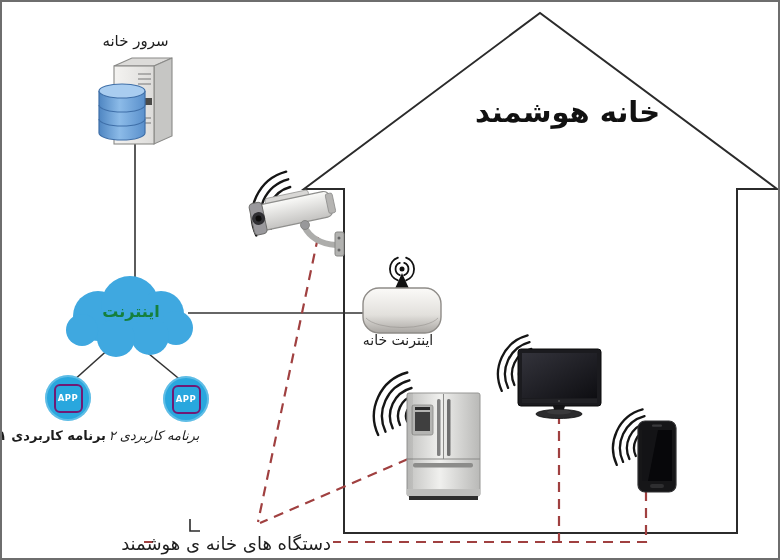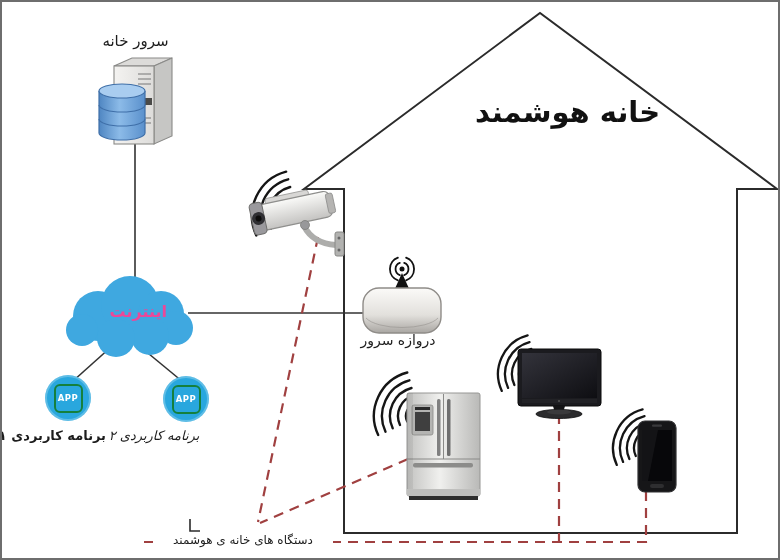--- a/index.html
+++ b/index.html
@@ -8,32 +8,32 @@
     border:2px solid #6e6e6e;box-sizing:border-box;overflow:hidden;
     font-family:"DejaVu Sans","Liberation Sans",sans-serif;
   }
   #gfx{position:absolute;left:0;top:0;z-index:1;}
   .lbl{
     position:absolute;z-index:2;direction:rtl;text-align:center;
     color:#1d1d1d;line-height:1.25;white-space:nowrap;
   }
   .lbl-server{left:86px;top:30px;width:95px;font-size:15px;}
   .lbl-title{left:448px;top:92px;width:235px;font-size:29px;font-weight:700;color:#111;}
-  .lbl-cloud{left:93px;top:300px;width:72px;font-size:16px;font-weight:700;color:#ec4899;text-align:right;}
+  .lbl-cloud{left:93px;top:300px;width:72px;font-size:16px;font-weight:700;color:#15803d;}
   .lbl-app1{left:4px;top:426px;width:100px;font-size:13px;font-weight:bold;}
   .lbl-app2{left:102px;top:426px;width:100px;font-size:13px;font-style:italic;}
   .lbl-gateway{left:352px;top:330px;width:88px;font-size:14px;}
-  .lbl-devices{left:151px;top:531px;width:176px;font-size:12px;background:#fff;padding:0 2px;}
+  .lbl-devices{left:151px;top:531px;width:176px;font-size:18px;background:#fff;padding:0 2px;}
   .app-icon{
     position:absolute;z-index:2;width:46px;height:46px;border-radius:50%;
     background:#29a7de;display:flex;align-items:center;justify-content:center;
     box-shadow:inset 0 0 0 2px rgba(255,255,255,0.25);
   }
   .app-icon .sq{
-    width:25px;height:25px;border:2px solid #15803d;border-radius:6px;
+    width:25px;height:25px;border:2px solid #701a75;border-radius:6px;
     display:flex;align-items:center;justify-content:center;
     color:#fff;font-size:8.5px;font-weight:700;letter-spacing:.5px;
   }
   #app1{left:43px;top:373px;}
   #app2{left:161px;top:374px;}
 </style>
 </head>
 <body>
 
 <div id="stage">
@@ -207,21 +207,21 @@
       <rect x="640" y="428" width="30" height="51" fill="#07070a"></rect>
       <polygon points="640,428 656,428 646,479 640,479" fill="rgba(255,255,255,0.05)"></polygon>
       <rect x="650" y="422.5" width="10" height="2.2" rx="1" fill="#3a3a3c"></rect>
       <rect x="648" y="482" width="14" height="4" rx="2" fill="#2e2e30"></rect>
     </g>
   </svg>
 
   <div class="lbl lbl-server">سرور خانه</div>
   <div class="lbl lbl-title">خانه هوشمند</div>
   <div class="lbl lbl-cloud">اینترنت</div>
-  <div class="lbl lbl-gateway">دروازه سرور</div>
+  <div class="lbl lbl-gateway">اینترنت خانه</div>
   <div class="lbl lbl-devices">دستگاه های خانه ی هوشمند</div>
 
   <div class="app-icon" id="app1">
     <div class="sq">APP</div>
   </div>
   <div class="app-icon" id="app2">
     <div class="sq">APP</div>
   </div>
   <div class="lbl lbl-app1">برنامه کاربردی ۱</div>
   <div class="lbl lbl-app2">برنامه کاربردی ۲</div>

